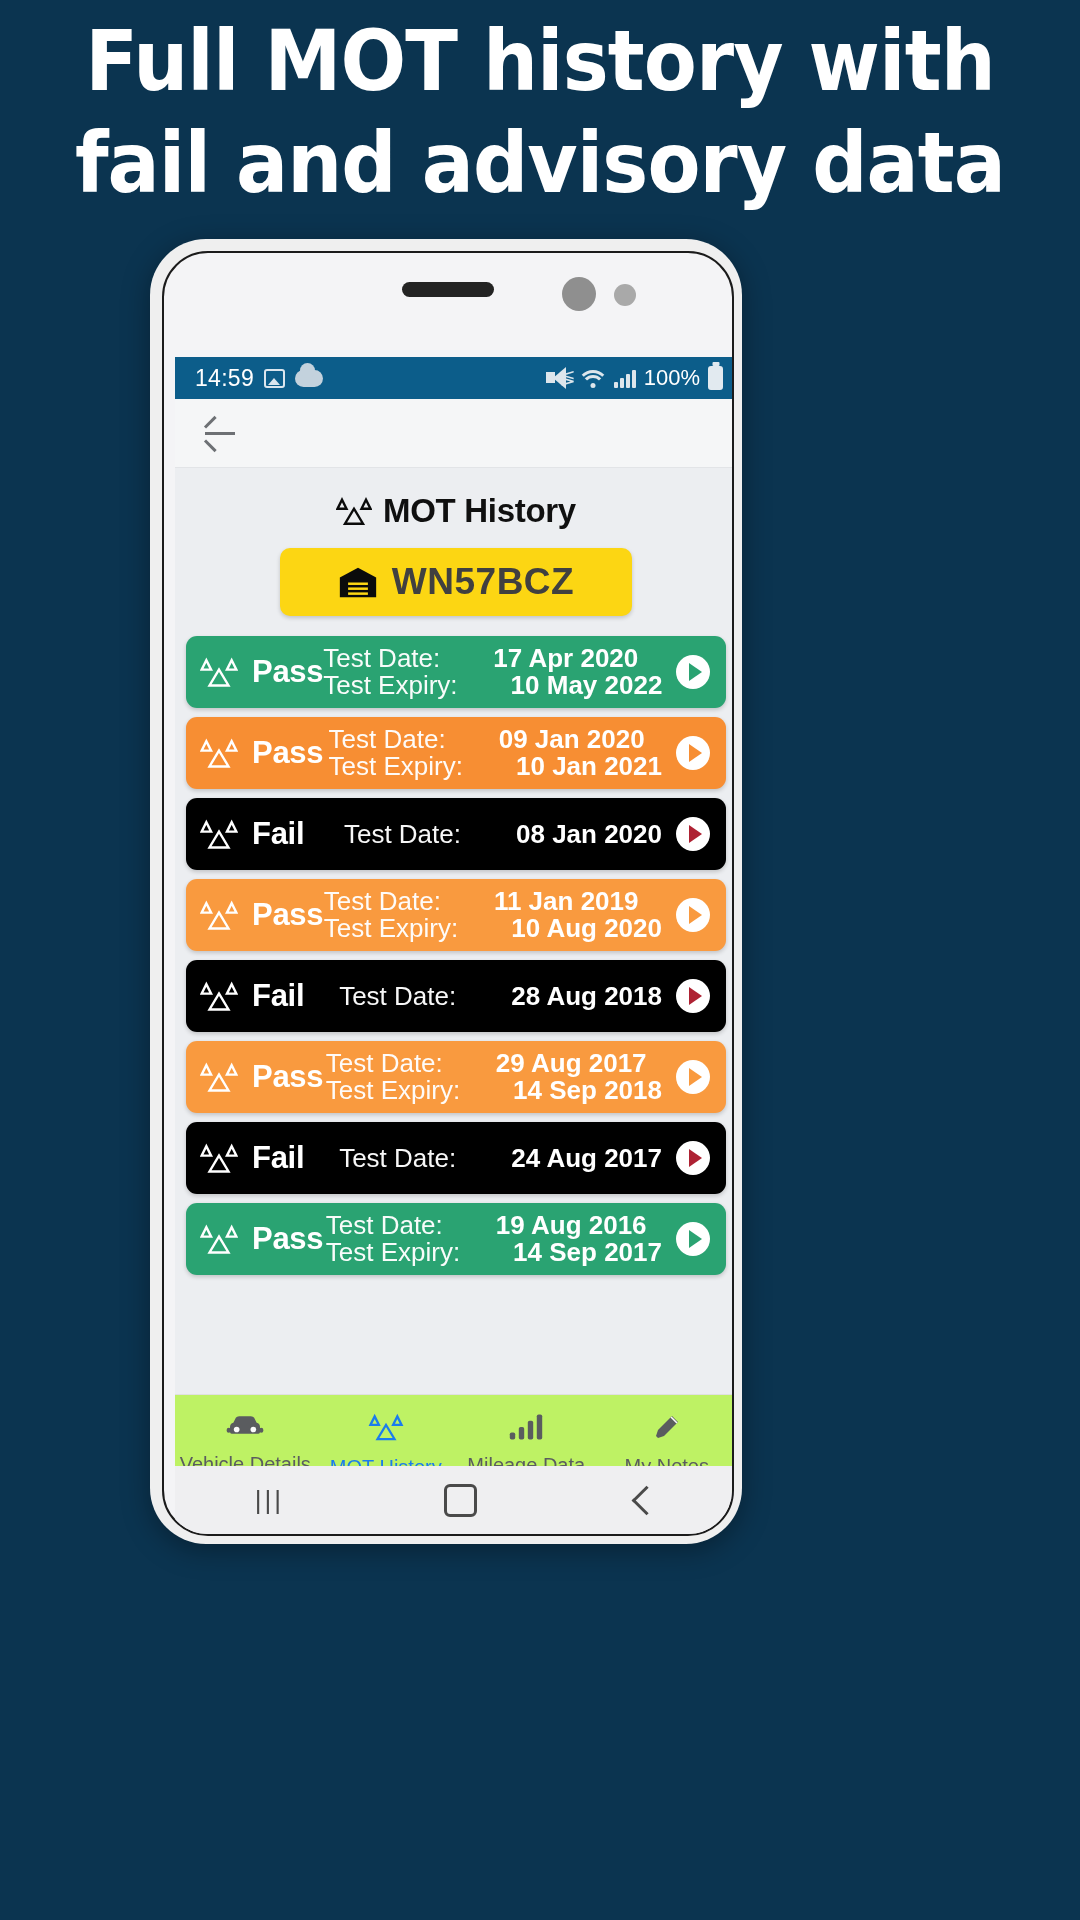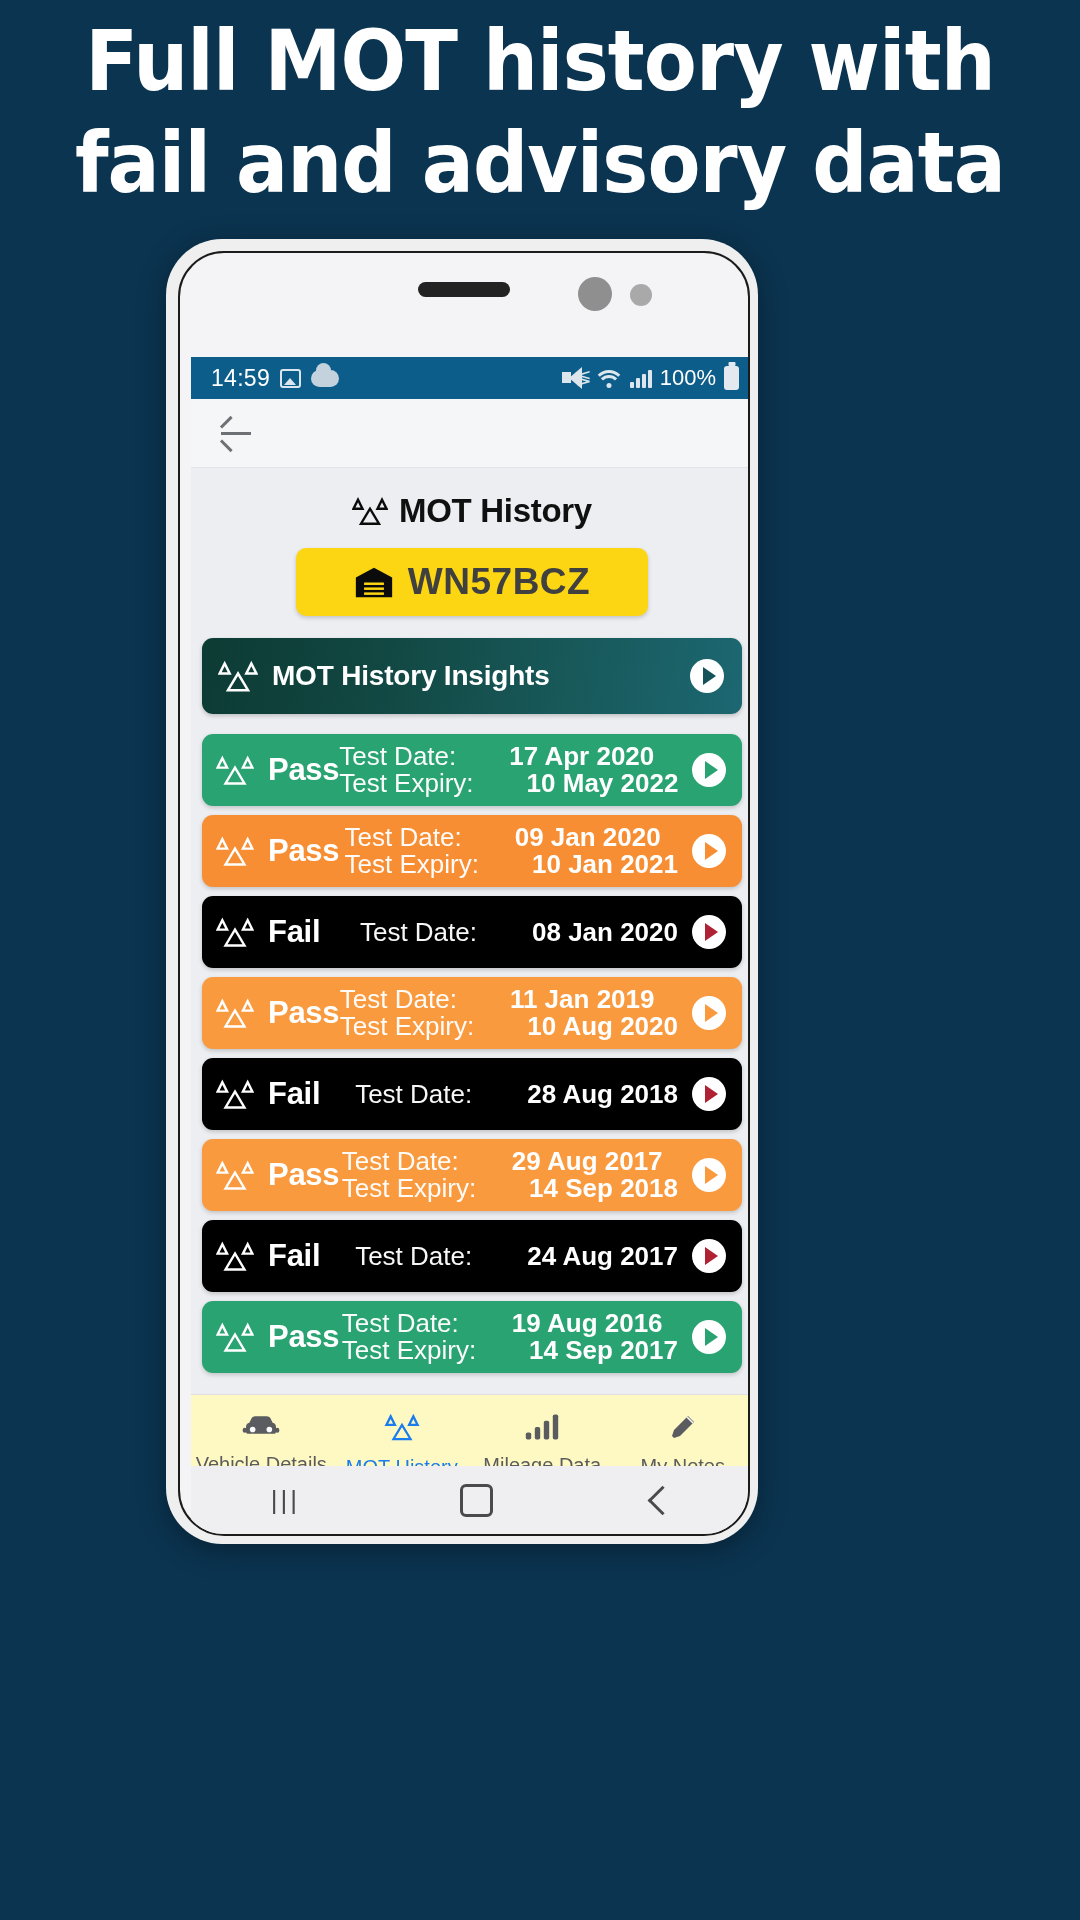--- a/index.html
+++ b/index.html
@@ -18,21 +18,21 @@
     font-weight:bold;
     font-size:84px;line-height:1.22;
     letter-spacing:-1px;
     transform:scaleX(0.92);
     transform-origin:center top;
   }
   .headline div{white-space:nowrap;}
 
   
   .phone{
-    position:absolute;left:166px;top:239px;
+    position:absolute;left:150px;top:239px;
     width:592px;height:1305px;
     background:#efefef;
     border-radius:56px;
     box-shadow:0 6px 28px rgba(0,0,0,.35);
   }
   .phone-inner{
     position:absolute;left:12px;top:12px;
     width:568px;height:1281px;
     background:#f4f4f6;
     border-radius:46px;
@@ -161,21 +161,21 @@
   .dline .v{font-weight:bold;margin-left:8px;}
   .dline.single .k{margin-right:2px;}
   .row .chev{width:34px;height:34px;margin-left:0;flex:0 0 auto;}
   .row.pass-green .chev .tri{border-left-color:#2aa372;}
   .row.pass-orange .chev .tri{border-left-color:#f78e33;}
   .row.pass-orange-lt .chev .tri{border-left-color:#f99a3f;}
   .row.fail .chev .tri{border-left-color:#ae2233;}
 
   
   .bottomnav{
-    position:absolute;left:0;bottom:0;width:562px;height:98px;background:#fef9c3;
+    position:absolute;left:0;bottom:0;width:562px;height:98px;background:#bef264;
     border-top:1px solid #e0e0e0;display:flex;align-items:center;
   }
   .nav-item{flex:1;display:flex;flex-direction:column;align-items:center;justify-content:center;
     gap:8px;cursor:pointer;}
   .nav-item .nl{font-size:20px;color:#5a5c5f;}
   .nav-item.active .nl{color:#1b7ced;}
 
   
   .androidnav{
     position:absolute;left:11px;bottom:0;width:562px;height:68px;background:#efeff1;
@@ -257,33 +257,20 @@
                 <polygon points="24,2 46,14 46,38 2,38 2,14" fill="#0b0b0b"></polygon>
                 <rect x="12" y="20" width="24" height="3" fill="#fcd613"></rect>
                 <rect x="12" y="26" width="24" height="3" fill="#fcd613"></rect>
                 <rect x="12" y="32" width="24" height="3" fill="#fcd613"></rect>
               </svg>
             </span>
             <span class="pt">WN57BCZ</span>
           </div>
         </div>
 
-        <div class="insights">
-          <span class="mot">
-            <svg width="40" height="40" viewBox="0 0 48 48">
-              <polygon points="14,21 2,21 8,9" fill="none" stroke="#ffffff" stroke-width="3"></polygon>
-              <polygon points="46,21 34,21 40,9" fill="none" stroke="#ffffff" stroke-width="3"></polygon>
-              <polygon points="12,41 36,41 24,21" fill="none" stroke="#ffffff" stroke-width="3"></polygon>
-            </svg>
-          </span>
-          <span class="lbl">MOT History Insights</span>
-          <span class="chev">
-              <span class="tri"></span>
-            </span>
-        </div>
 
         <div class="list" id="test-list">
             <div class="row pass-green">
               <span class="mot">
                 <svg width="38" height="38" viewBox="0 0 48 48">
                   <polygon points="14,21 2,21 8,9" fill="none" stroke="#ffffff" stroke-width="3"></polygon>
                   <polygon points="46,21 34,21 40,9" fill="none" stroke="#ffffff" stroke-width="3"></polygon>
                   <polygon points="12,41 36,41 24,21" fill="none" stroke="#ffffff" stroke-width="3"></polygon>
                 </svg>
               </span>

